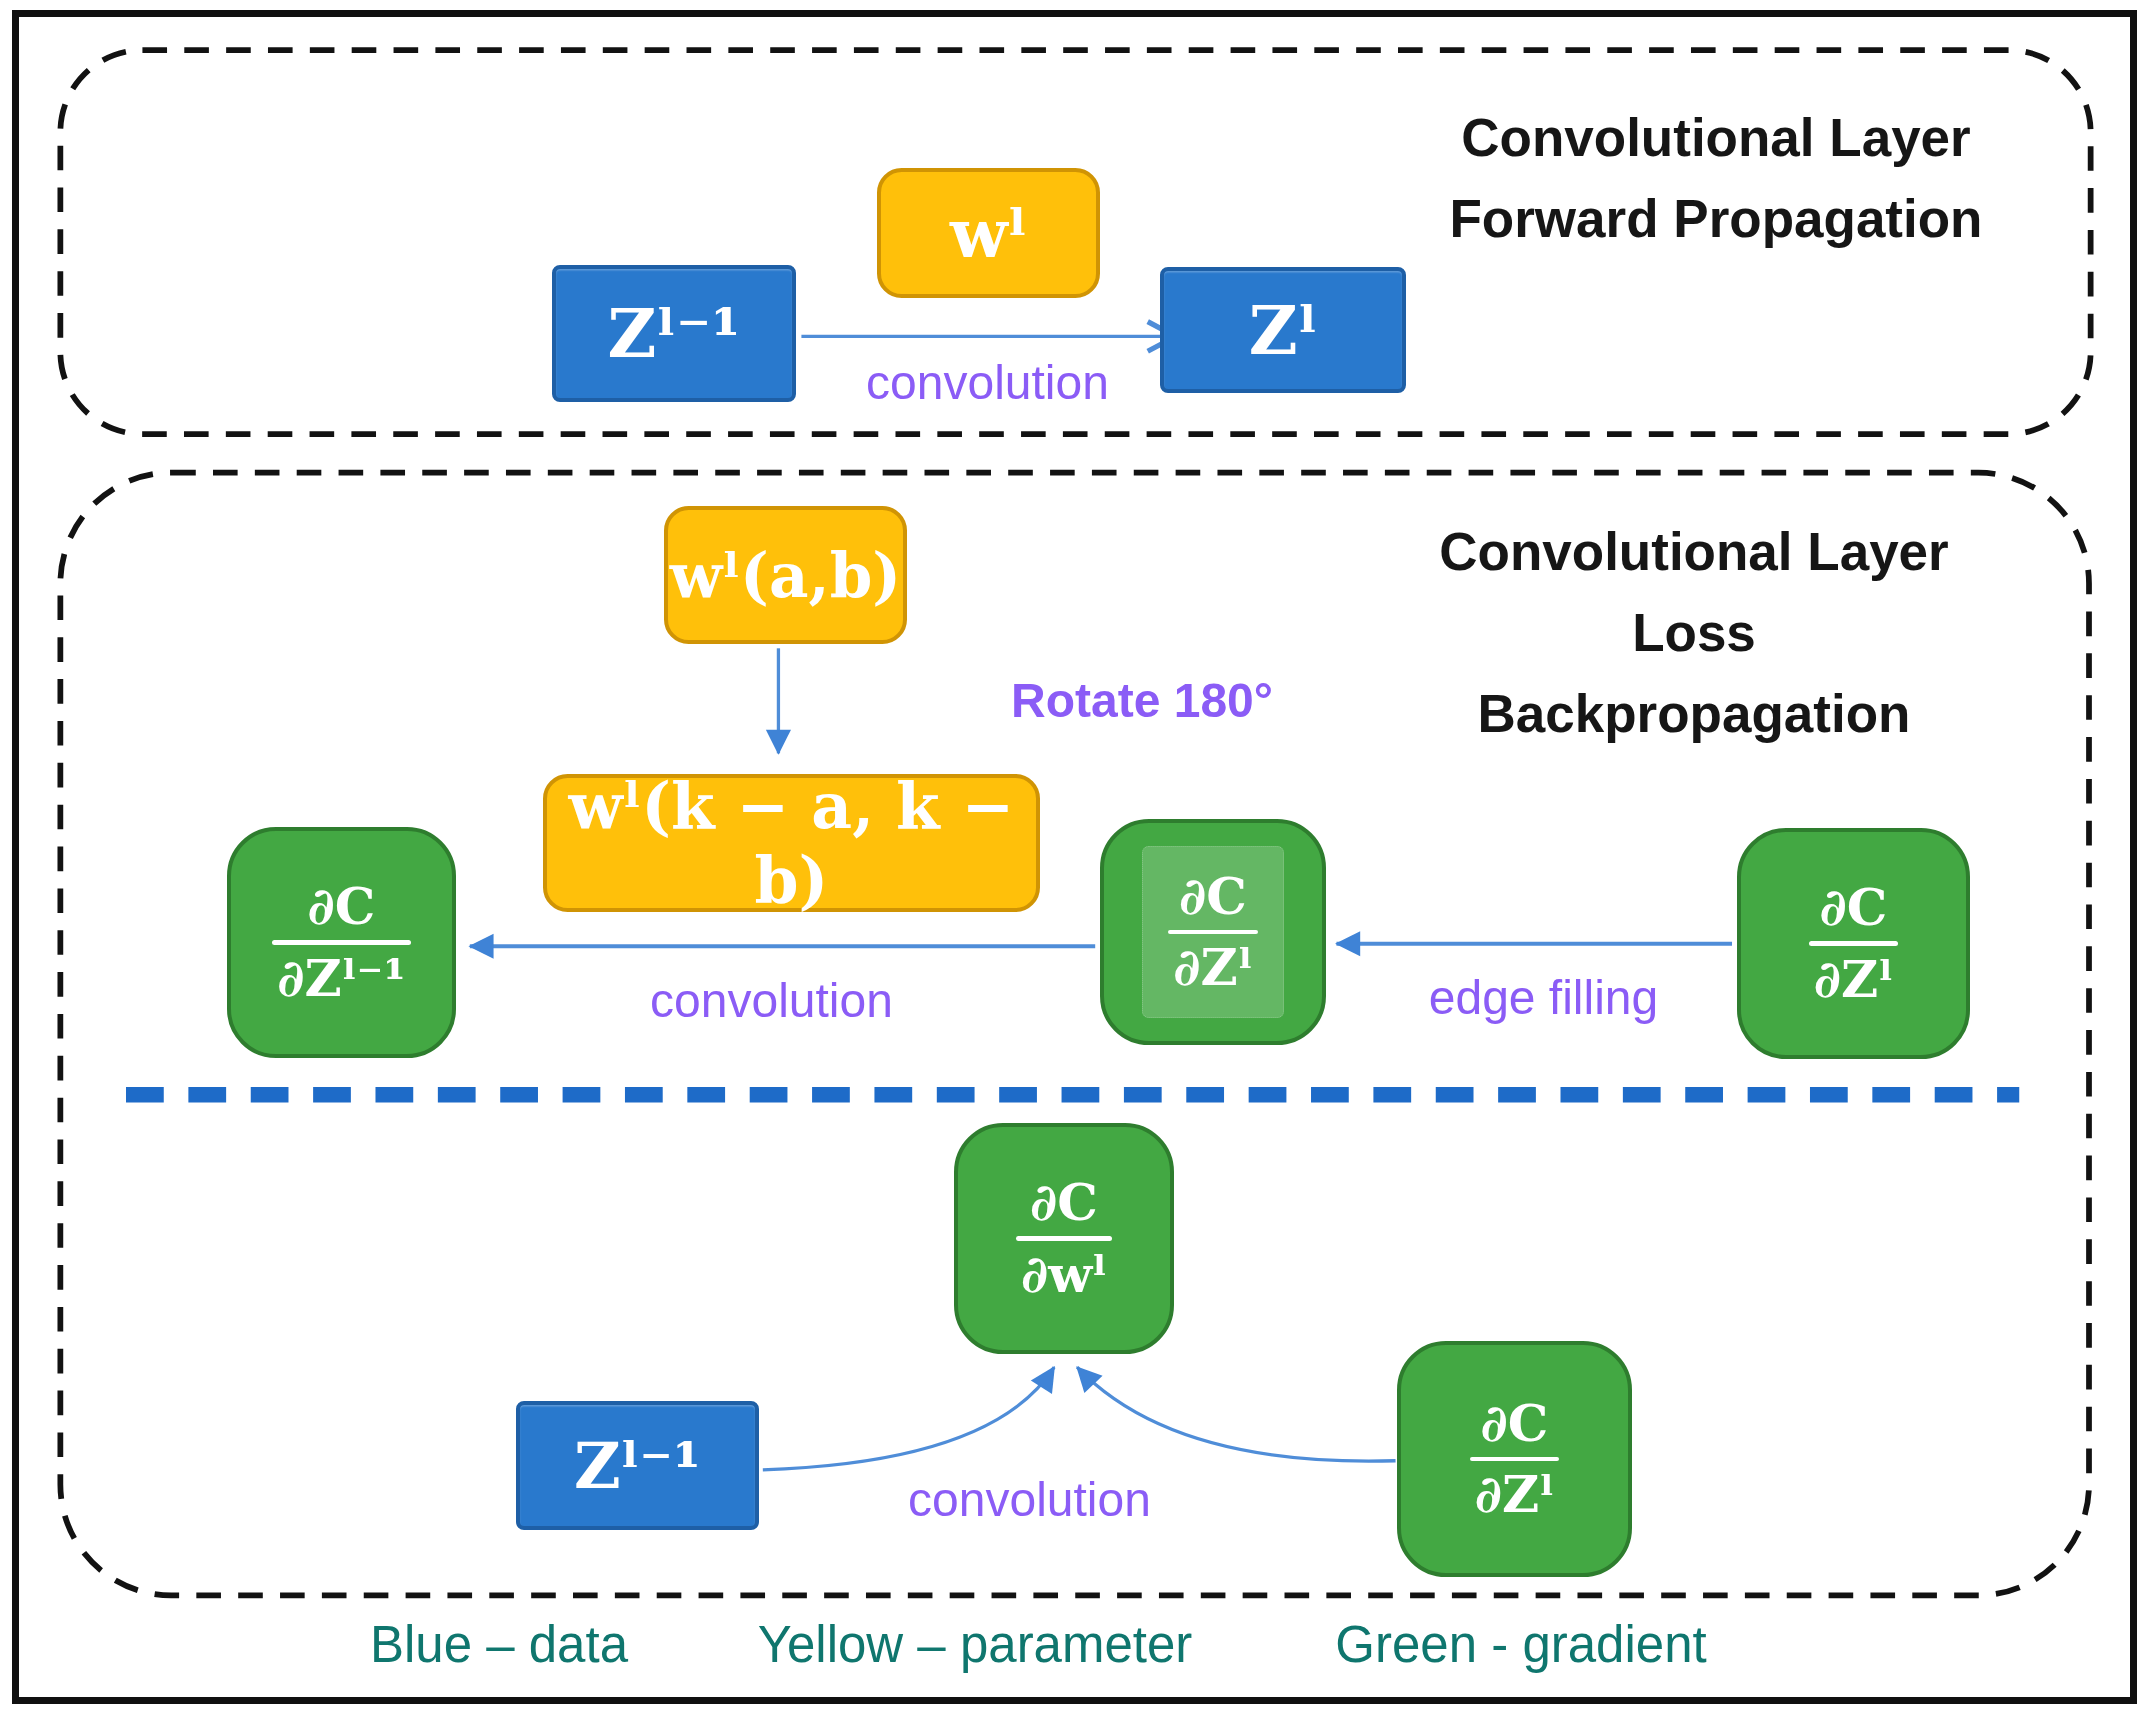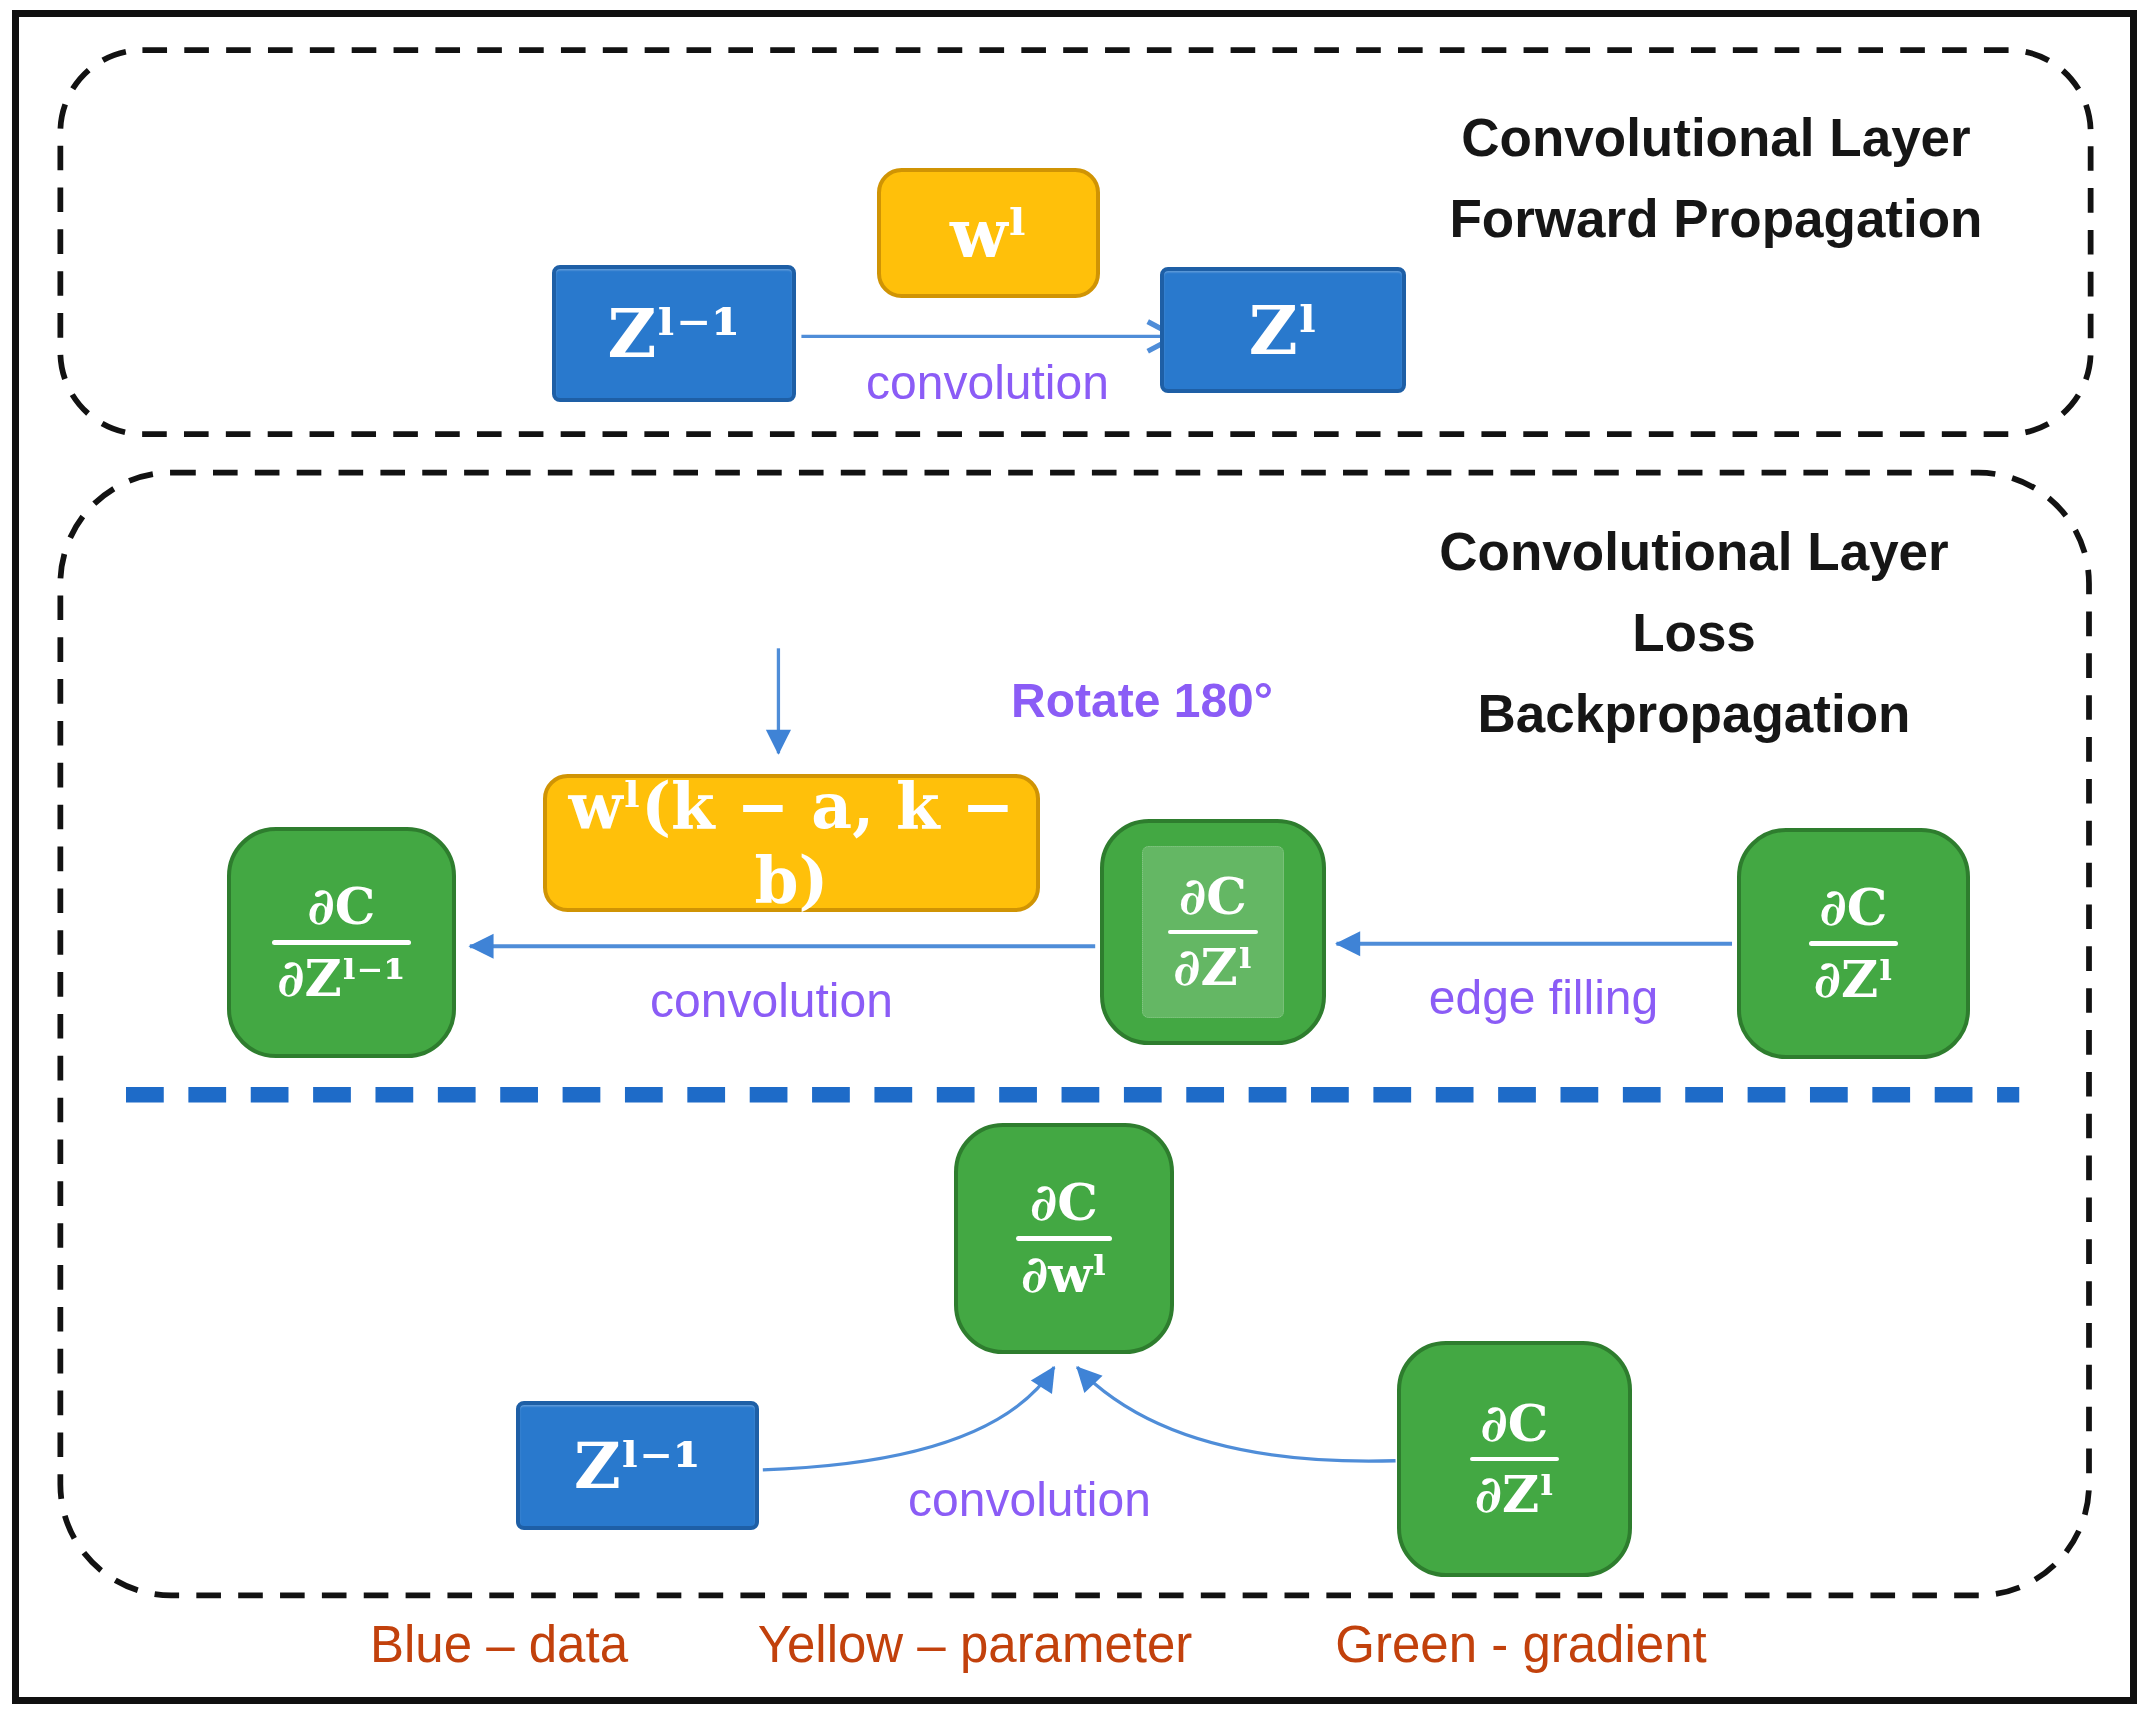--- a/index.html
+++ b/index.html
@@ -18,21 +18,21 @@
 
   .title{position:absolute;text-align:center;font-weight:bold;color:#161616;font-size:53px;line-height:81px;}
   .lbl{position:absolute;text-align:center;color:#8b5cf6;font-size:48px;white-space:nowrap;}
 
   .frac{display:flex;flex-direction:column;align-items:center;line-height:1;font-size:51px;position:relative;z-index:2;}
   .frac .bar{display:block;height:4.1px;background:#ffffff;border-radius:2.5px;margin:8.2px 0;align-self:stretch;}
   .frac .num,.frac .den{padding:0 4.9px;}
   .pad-inner{position:absolute;left:38px;right:38px;top:23px;bottom:23px;
              background:rgba(255,255,255,0.18);border:1.6px dotted rgba(255,255,255,0.25);border-radius:6.6px;z-index:1;}
 
-  .legend-item{position:absolute;transform:translateX(-50%);color:#c2410c;font-size:51px;white-space:nowrap;}
+  .legend-item{position:absolute;transform:translateX(-50%);color:#0f766e;font-size:51px;white-space:nowrap;}
 
   
   #fw-w{left:877px;top:168px;width:223px;height:130px;font-size:67px;}
   #fw-zprev{left:552px;top:265px;width:244px;height:137px;font-size:67px;}
   #fw-z{left:1160px;top:267px;width:246px;height:126px;font-size:67px;}
   #t1{left:1437px;top:97px;width:558px;}
   #lbl-fw-conv{left:803px;top:355px;width:369px;}
 
   #t2{left:1415px;top:511px;width:558px;}
   #bw-wab{left:664px;top:506px;width:243px;height:138px;font-size:61px;}
@@ -91,20 +91,21 @@
   <div class="box yellow math" id="fw-w">wˡ</div>
   <div class="box blue math" id="fw-zprev">Zˡ⁻¹</div>
   <div class="box blue math" id="fw-z">Zˡ</div>
   <div class="lbl" id="lbl-fw-conv">convolution</div>
 
   <div class="title" id="t2">
     <div>Convolutional Layer</div>
     <div>Loss Backpropagation</div>
   </div>
 
+  <div class="box yellow math" id="bw-wab">wˡ(a,b)</div>
   <div class="lbl" id="lbl-rotate">Rotate 180°</div>
   <div class="box yellow math" id="bw-wrot">wˡ(k − a, k − b)</div>
 
   <div class="box green" id="bw-gprev">
     <div class="frac math">
       <span class="num">∂C</span>
       <span class="bar"></span>
       <span class="den">∂Zˡ⁻¹</span>
     </div>
   </div>

